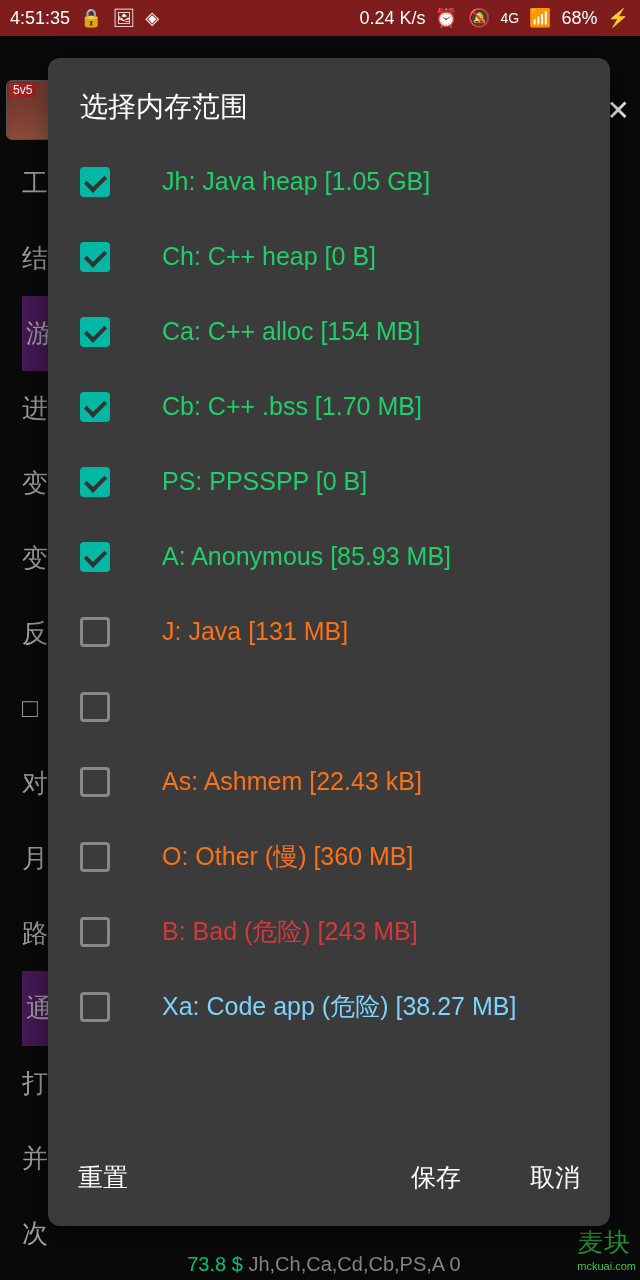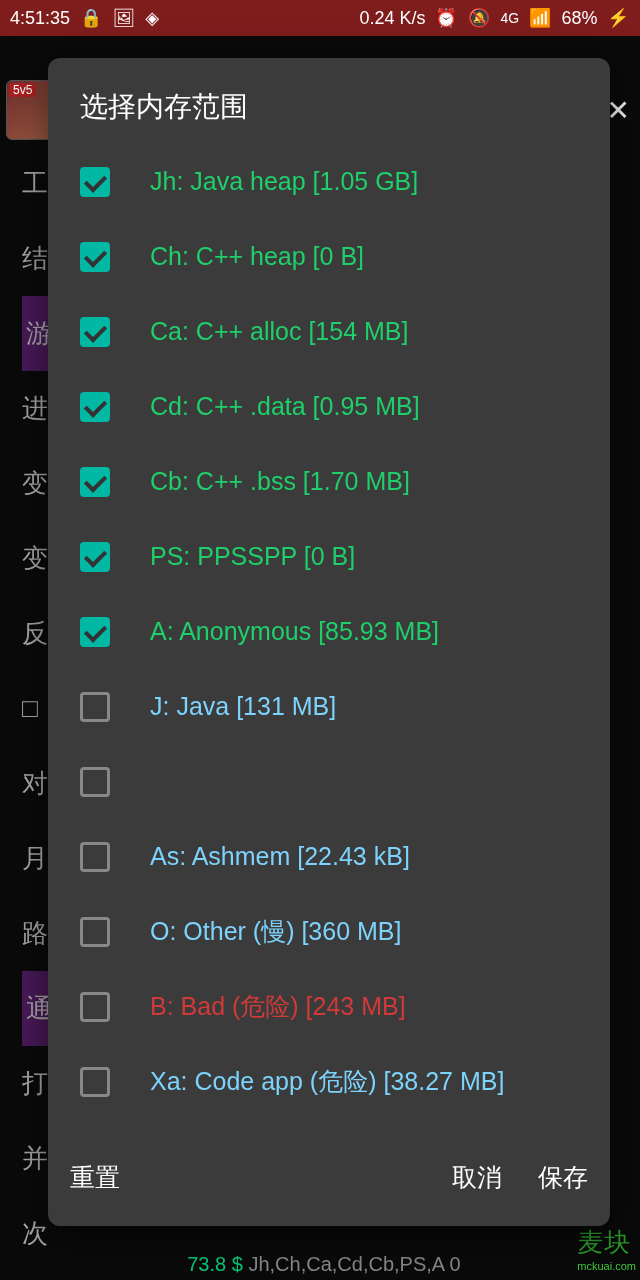--- a/index.html
+++ b/index.html
@@ -46,28 +46,28 @@
   .row { display:flex; align-items:center; height:75px; }
   .chk {
     width:30px; height:30px; border:3px solid #888; border-radius:4px;
     margin:0 40px 0 14px; position:relative;
   }
   .chk.checked { background:#00b8a3; border-color:#00b8a3; }
   .chk.checked::after{
     content:""; position:absolute; left:6px; top:1px; width:9px; height:16px;
     border:solid #333; border-width:0 4px 4px 0; transform:rotate(45deg);
   }
-  .label { font-size:25px; white-space:nowrap; }
+  .label { font-size:25px; white-space:nowrap;margin-left:12px; }
   .c-green  { color:#1fcf6a; }
-  .c-yellow { color:#7dd3fc; }
+  .c-yellow { color:#f97316; }
   .c-red    { color:#d23a3a; }
   .c-violet { color:#7dd3fc; }
 
   .dialog-buttons {
-    display:flex; padding:18px 4px 24px; color:#fff; font-size:25px;
+    display:flex; padding:18px 12px 24px; color:#fff; font-size:25px;gap:33px;
   }
   .btn { padding:8px 18px; }
   .spacer { flex:1; }
 </style>
 </head>
 <body>
 
 <div class="statusbar">
   <div class="left">
     <span>4:51:35</span>
@@ -112,24 +112,20 @@
       <div class="row">
         <div class="chk checked"></div>
         <div class="label c-green">Ch: C++ heap [0 B]</div>
       </div>
       <div class="row">
         <div class="chk checked"></div>
         <div class="label c-green">Ca: C++ alloc [154 MB]</div>
       </div>
       <div class="row">
         <div class="chk checked"></div>
-        <div class="label c-green">Cd: C++ .data [0.95 MB]</div>
-      </div>
-      <div class="row">
-        <div class="chk checked"></div>
         <div class="label c-green">Cb: C++ .bss [1.70 MB]</div>
       </div>
       <div class="row">
         <div class="chk checked"></div>
         <div class="label c-green">PS: PPSSPP [0 B]</div>
       </div>
       <div class="row">
         <div class="chk checked"></div>
         <div class="label c-green">A: Anonymous [85.93 MB]</div>
       </div>
@@ -154,16 +150,16 @@
       </div>
       <div class="row">
         <div class="chk"></div>
         <div class="label c-violet">Xa: Code app (危险) [38.27 MB]</div>
       </div>
       <div class="row"></div>
     </div>
   <div class="dialog-buttons">
     <div class="btn">重置</div>
     <div class="spacer"></div>
+    <div class="btn">保存</div>
     <div class="btn">取消</div>
-    <div class="btn">保存</div>
   </div>
 </div>
 
 </body></html>

